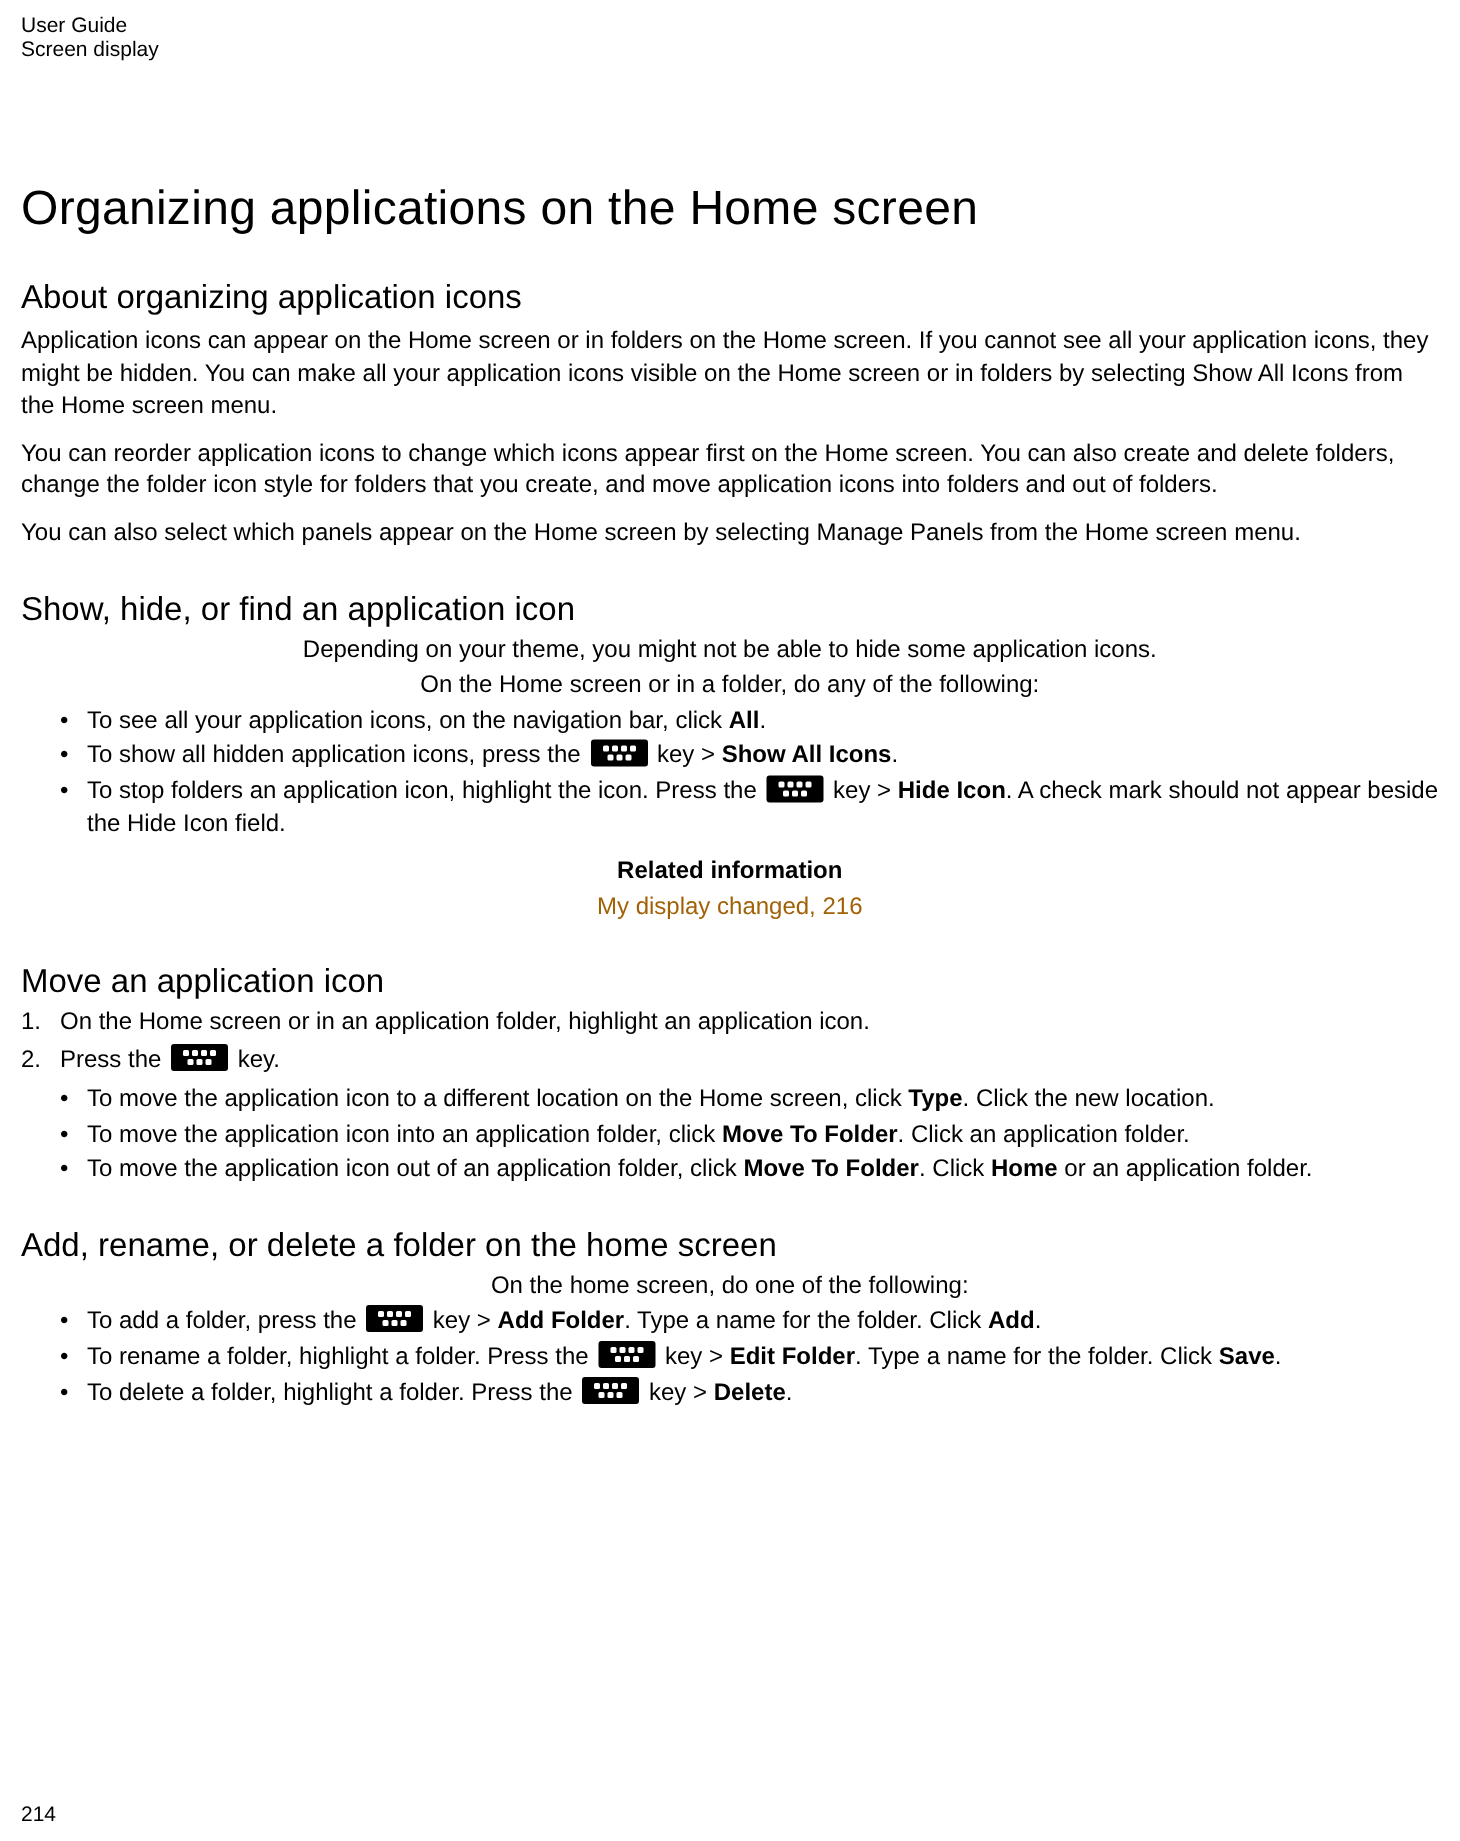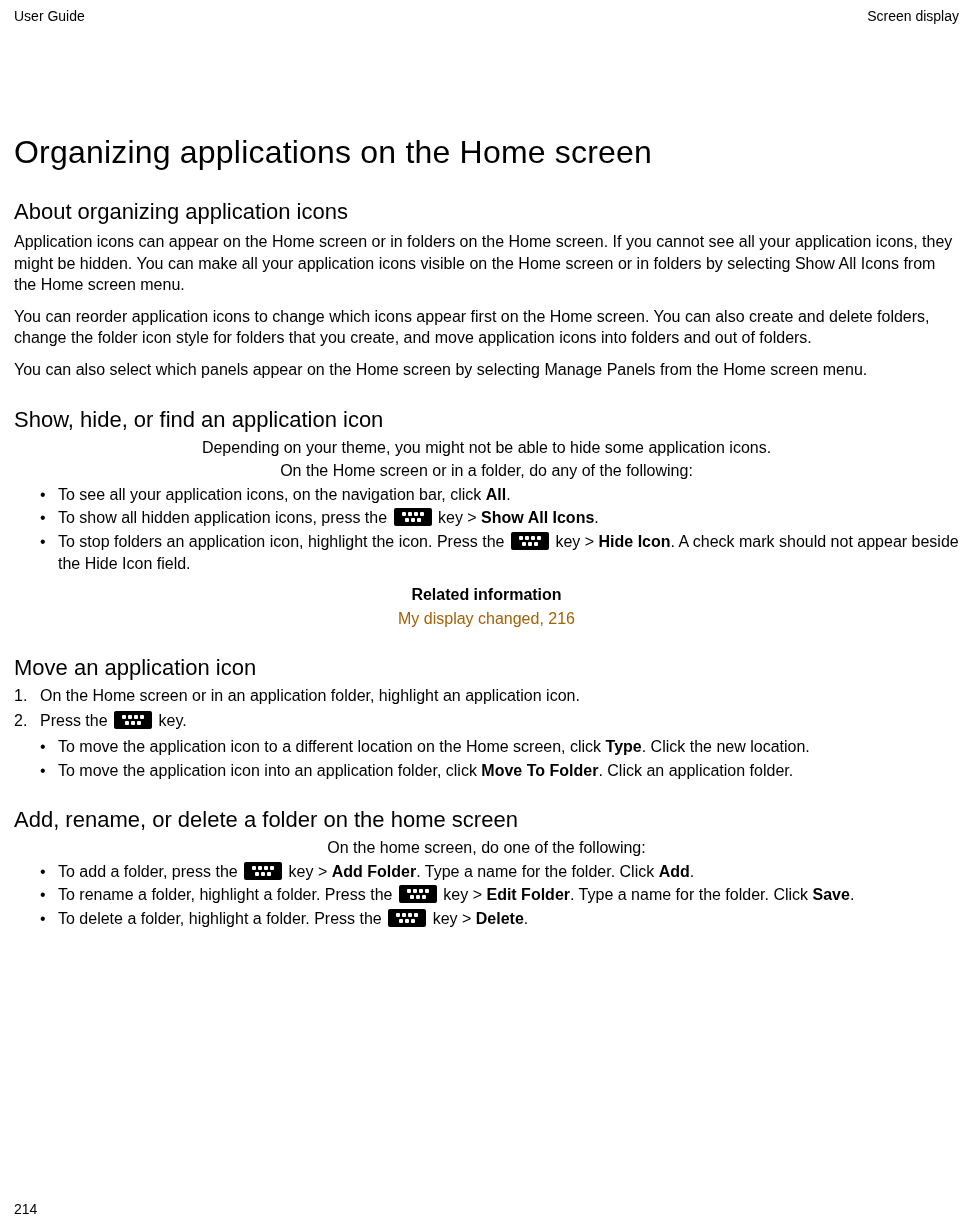--- a/index.html
+++ b/index.html
@@ -18,25 +18,26 @@
     padding: 8px 14px 0 14px;
     box-sizing: border-box;
     position: relative;
     height: 100%;
   }
   .header-row {
     display: flex;
     justify-content: space-between;
     font-size: 14px;
     font-weight: 400;
+    flex-direction: column;
   }
   h1 {
     font-weight: 400;
     font-size: 32px;
-    margin: 110px 0 28px 0;
+    margin: 80px 0 28px 0;
     letter-spacing: 0.2px;
   }
   h2 {
     font-weight: 400;
     font-size: 22px;
     margin: 20px 0 4px 0;
   }
   p {
     font-size: 16px;
     line-height: 1.35;
@@ -151,20 +152,23 @@
     <li><span class="num">1.</span><span>On the Home screen or in an application folder, highlight an application icon.</span></li>
     <li><span class="num">2.</span>
       <span>Press the </span><span class="bb-key"></span><span> key.</span>
       <ul class="bullets" style="padding-left:18px; margin-top:4px;">
         <li>
           <span>To move the application icon to a different location on the Home screen, click </span><span class="bold">Type</span><span>. Click the new location.</span>
         </li>
         <li>
           <span>To move the application icon into an application folder, click </span><span class="bold">Move To Folder</span><span>. Click an application folder.</span>
         </li>
+        <li>
+          <span>To move the application icon out of an application folder, click </span><span class="bold">Move To Folder</span><span>. Click </span><span class="bold">Home</span><span> or an application folder.</span>
+        </li>
       </ul>
     </li>
   </ol>
 
   <h2 class="section-gap">Add, rename, or delete a folder on the home screen</h2>
   <p class="tight">On the home screen, do one of the following:</p>
   <ul class="bullets">
     <li>
       <span>To add a folder, press the </span><span class="bb-key"></span><span> key &gt; </span><span class="bold">Add Folder</span><span>. Type a name for the folder. Click </span><span class="bold">Add</span><span>.</span>
     </li>

